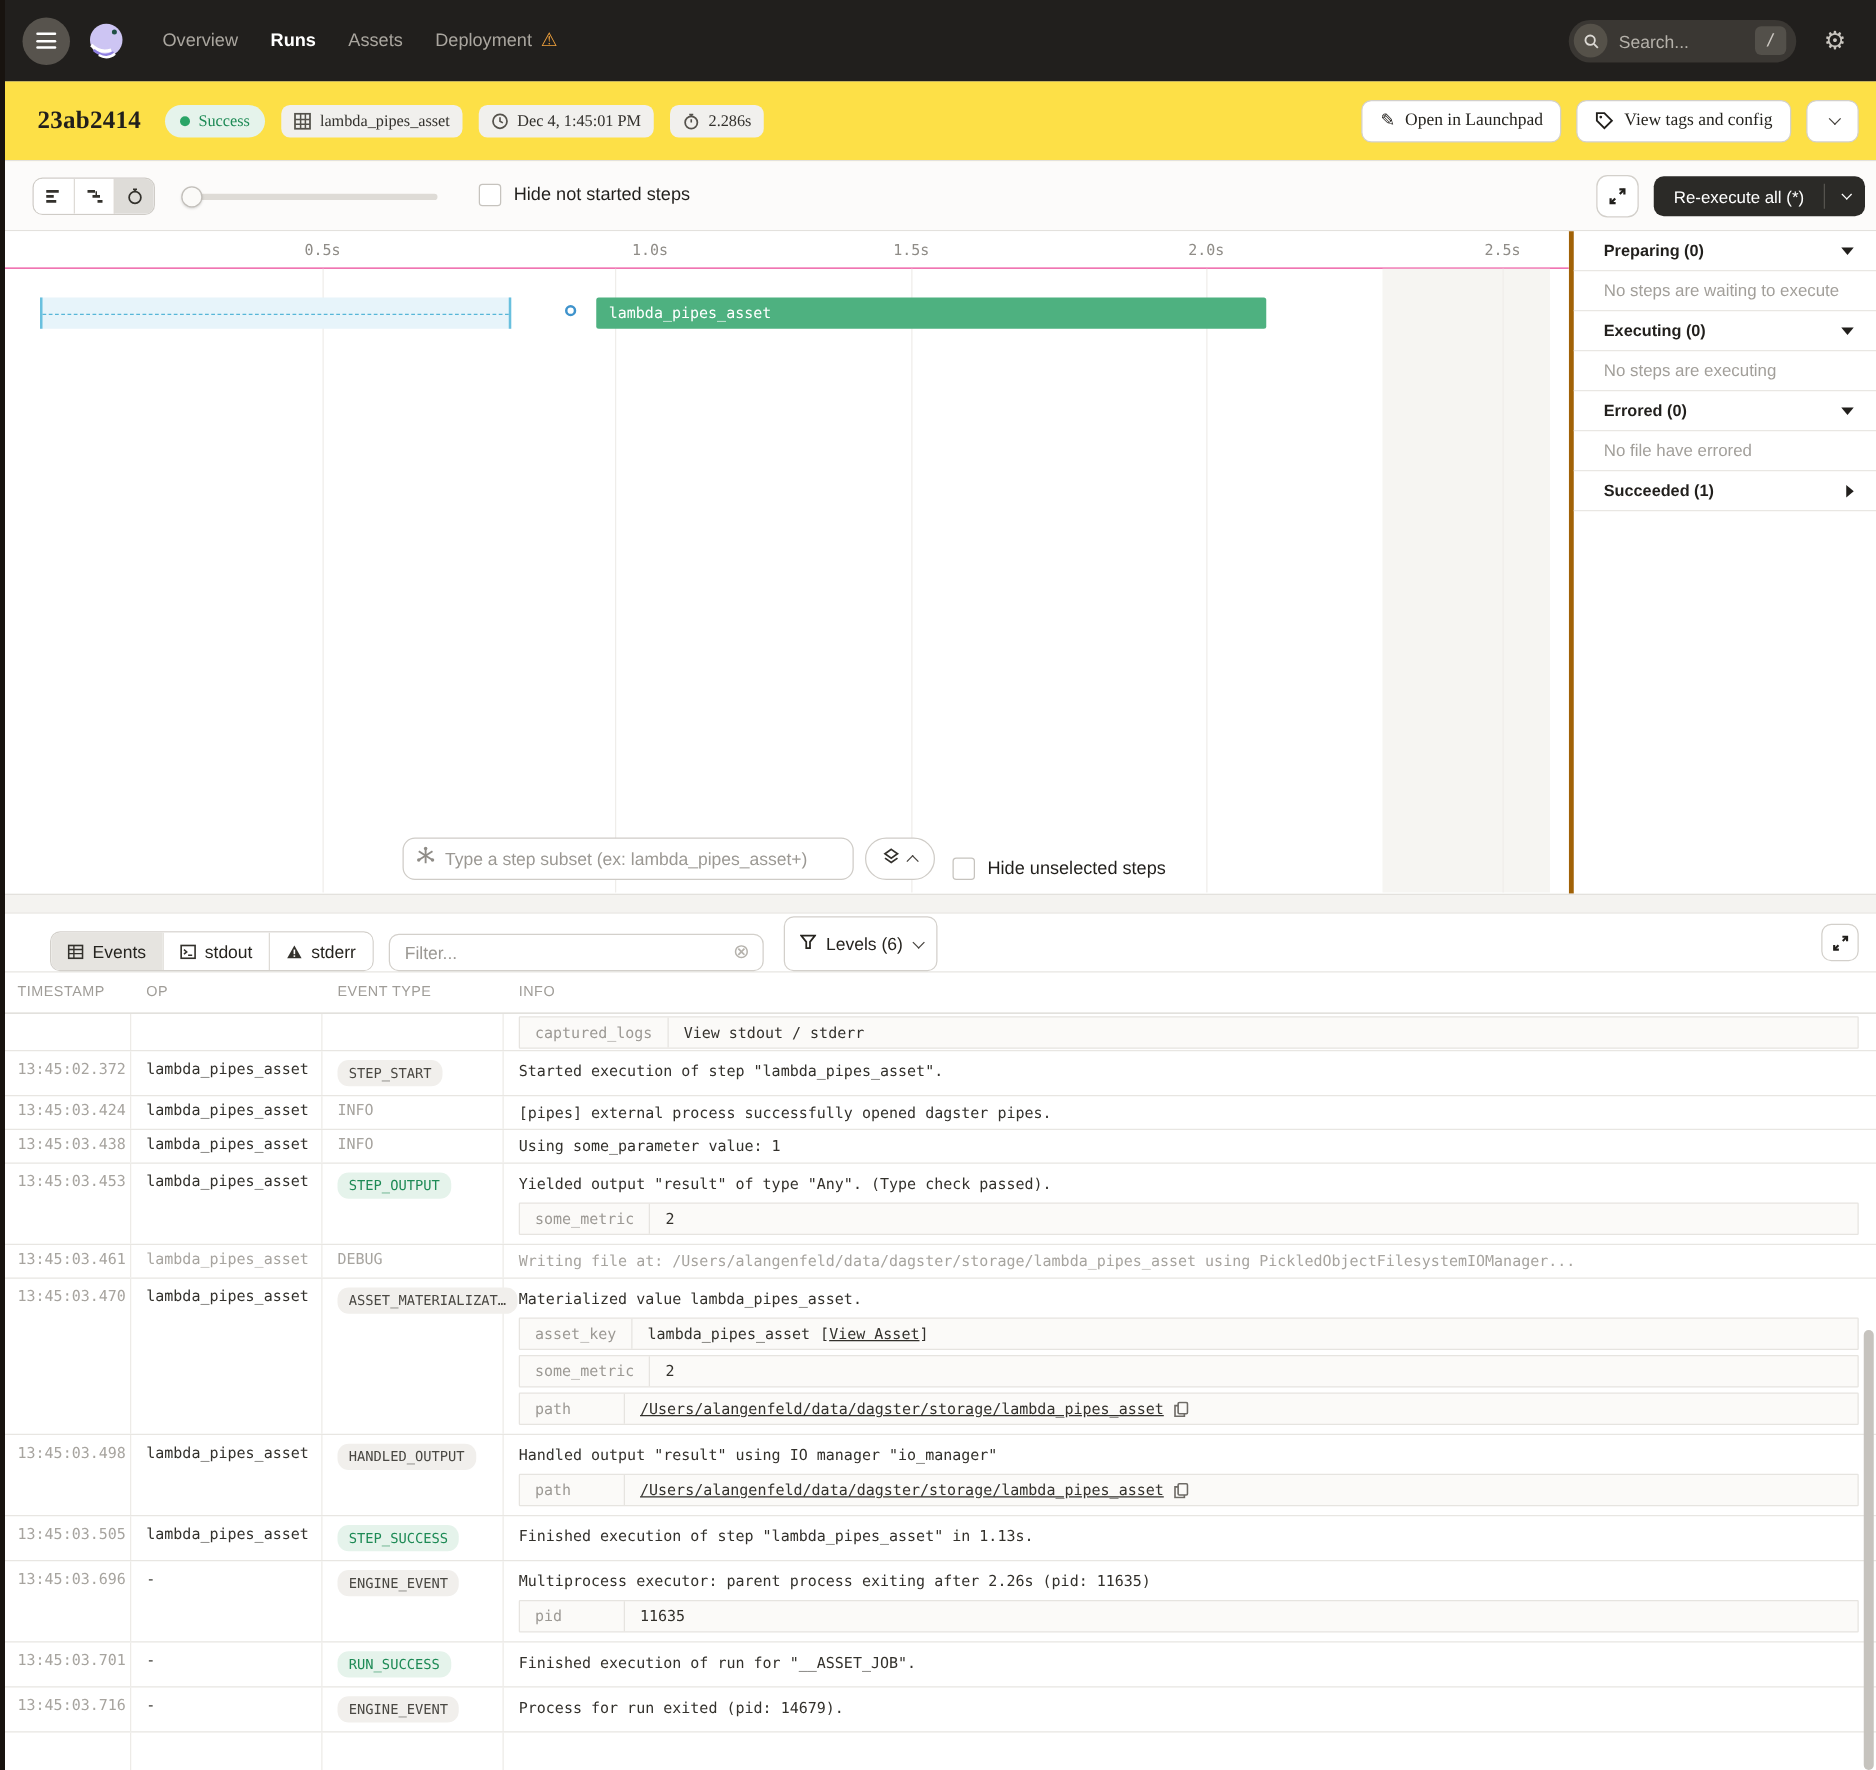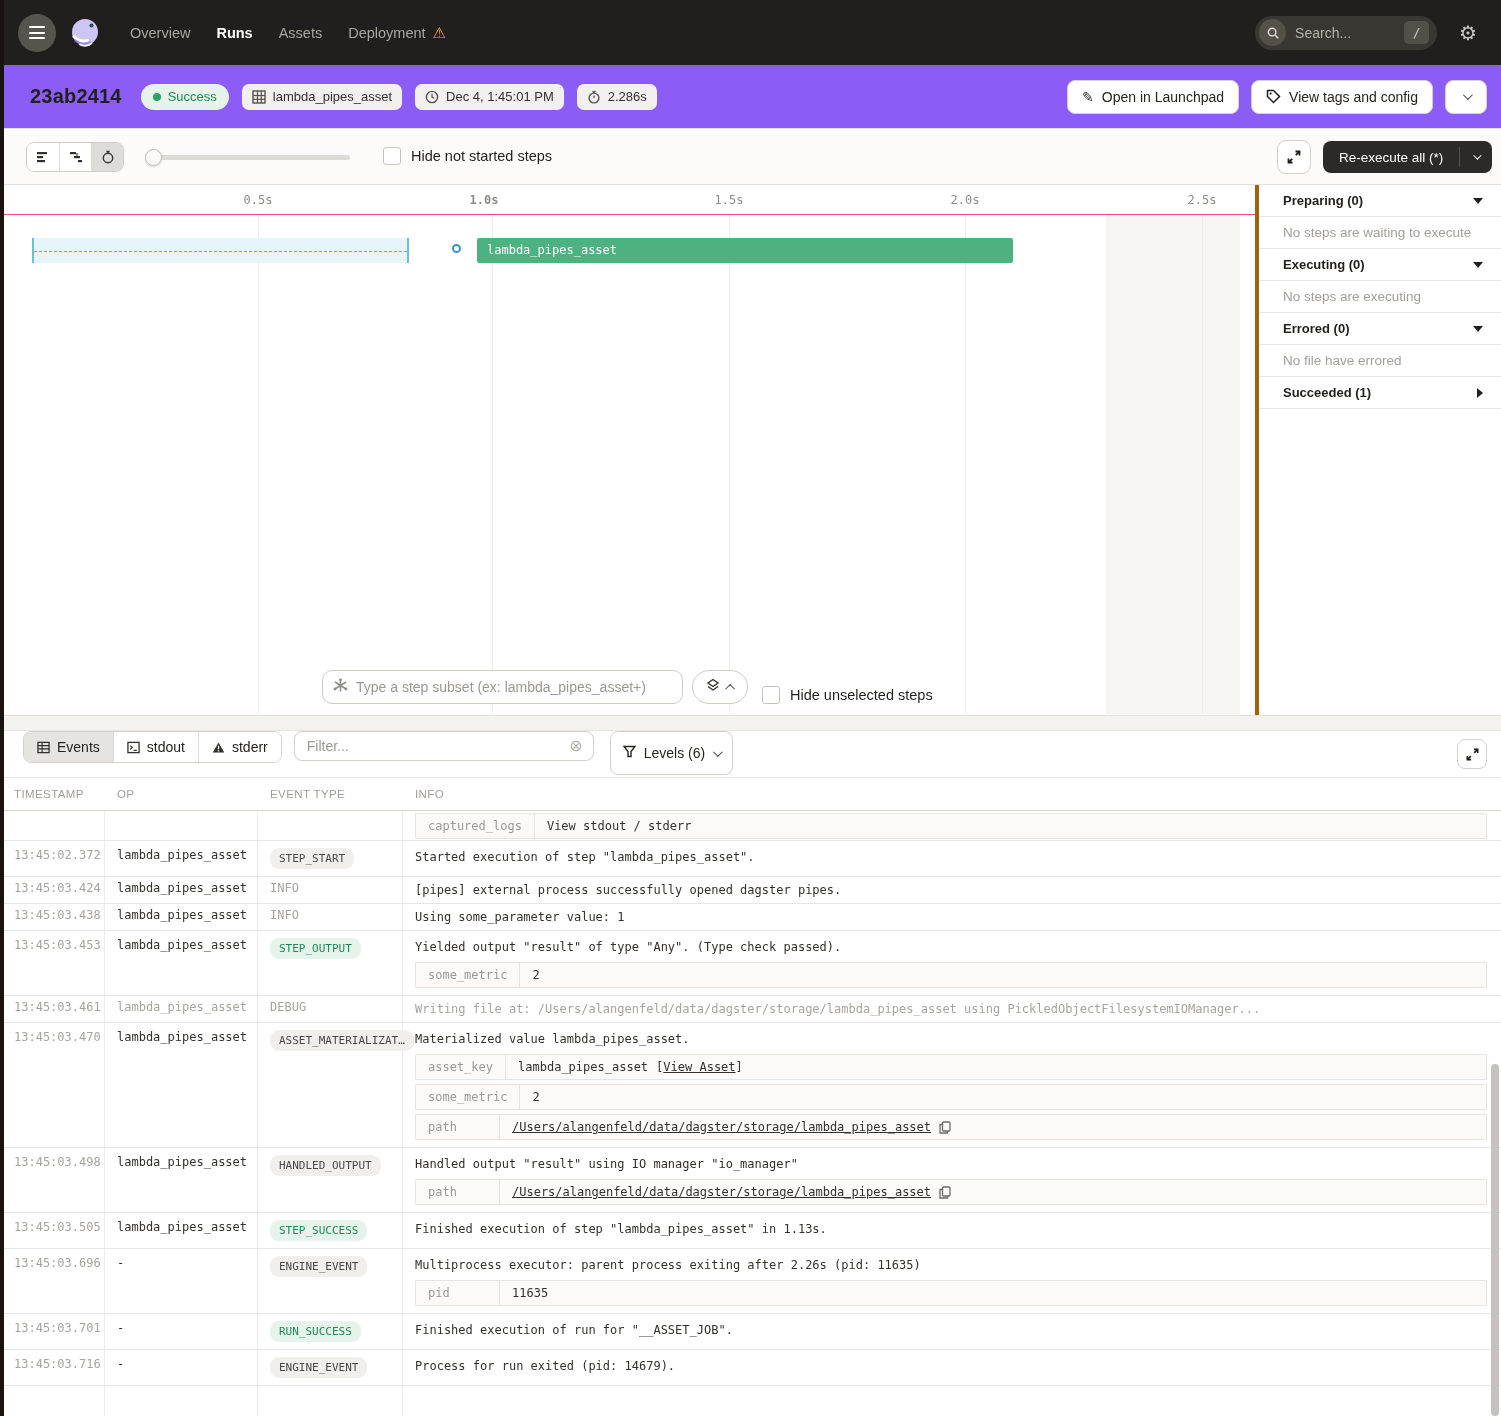--- a/index.html
+++ b/index.html
@@ -26,22 +26,22 @@
   .nav-warning { color:var(--warning,#f0a13c); font-size:15px; line-height:1; }
   .nav-right { margin-left:auto; display:flex; align-items:center; gap:22px; }
   .search-pill { width:182px; height:34px; border-radius:17px; background:#3a3733; display:flex; align-items:center; padding:0 8px 0 4px; cursor:text; }
   .search-ic { width:27px; height:27px; border-radius:50%; background:#555149; color:#dcd9d4; display:flex; align-items:center; justify-content:center; }
   .search-ph { color:#b5b1aa; font-size:14px; margin-left:9px; flex:1; }
   .search-shortcut { width:25px; height:23px; border-radius:5px; background:#53504a; color:#cdc9c3; font-size:13px;
     display:flex; align-items:center; justify-content:center; font-family:"DejaVu Sans Mono",monospace; }
   .gear { color:#c9c5bf; font-size:20px; cursor:pointer; line-height:1; }
 
   
-  .run-header { position:absolute; left:0; top:65px; width:1501px; height:64px; background:#8b5cf6;
-    border-bottom:1px solid #e3e1dd; display:flex; align-items:center; padding:0 14px 0 30px; gap:13px; }
+  .run-header { position:absolute; left:0; top:65px; width:1501px; height:64px; background:#fde047;
+    border-bottom:1px solid #e3e1dd; display:flex; align-items:center; padding:0 14px 0 30px; gap:13px;font-family:Liberation Serif, serif; }
   .run-id { font-size:20px; font-weight:600; letter-spacing:.2px; margin-right:6px; }
   .badge-success { height:26px; border-radius:13px; background:var(--success-bg,#e5f3eb); color:var(--success-text,#1d8a55);
     display:flex; align-items:center; gap:7px; padding:0 12px; font-size:13px; }
   .badge-success .dot { width:8px; height:8px; border-radius:50%; background:#2aa567; }
   .htag { height:26px; border-radius:7px; background:#f1f0ed; color:#33312d; display:flex; align-items:center; gap:7px;
     padding:0 10px; font-size:13px; }
   .htag .ic { color:#55524c; display:flex; }
   .hdr-actions { margin-left:auto; display:flex; align-items:center; gap:12px; }
   .btn { height:34px; border:1px solid #d3d0cb; background:#fff; border-radius:8px; font-size:14px; color:#26241f;
     display:flex; align-items:center; gap:8px; padding:0 14px; cursor:pointer; font-family:inherit; }
@@ -104,21 +104,21 @@
   .caret-down { width:0; height:0; border-left:5px solid transparent; border-right:5px solid transparent; border-top:6px solid #211f1c; }
   .caret-right { width:0; height:0; border-top:5px solid transparent; border-bottom:5px solid transparent; border-left:6px solid #211f1c; }
   .sb-empty { font-size:13.5px; color:#a29f9a; }
 
   
   .splitter { position:absolute; left:0; top:715px; width:1501px; height:16px; background:#f4f3f0;
     border-top:1px solid #e3e1dd; border-bottom:1px solid #e8e6e2; cursor:row-resize; }
 
   
   .events { position:absolute; left:0; top:731px; width:1501px; height:685px; background:#fff; }
-  .ev-toolbar { position:relative; height:46px; display:flex; align-items:flex-start; padding-left:23px; }
+  .ev-toolbar { position:relative; height:46px; display:flex; align-items:flex-end; padding-left:40px; }
   .tab-group { display:flex; border:1px solid #d3d0cb; border-radius:8px; overflow:hidden; background:#fff; }
   .tab { height:30px; display:flex; align-items:center; gap:7px; padding:0 13px; font-size:14px; color:#26241f;
     background:#fff; border:none; cursor:pointer; font-family:inherit; }
   .tab + .tab { border-left:1px solid #dedbd6; }
   .tab.active { background:#e6e4e0; }
   .tab .ic { display:flex; color:#33312c; }
   .filter-box { margin-left:12px; width:300px; height:30px; border:1px solid #d3d0cb; border-radius:8px; background:#fff;
     display:flex; align-items:center; padding:0 10px 0 12px; }
   .filter-box input { border:none; outline:none; flex:1; font-size:14px; background:transparent; font-family:inherit; color:#6d28d9; }
   .filter-box input::placeholder { color:#9b9893; }
@@ -316,21 +316,21 @@
       <span class="caret">
           <span class="chev"></span>
         </span>
     </div>
   </section>
 
   <section class="main-row">
     <div class="gantt-area">
       <div class="timeline mono" id="timeline">
           <span class="tick" style="left: 258px;">0.5s</span>
-          <span class="tick" style="left: 484px; font-weight: bold;">1.0s</span>
+          <span class="tick" style="left: 520px;">1.0s</span>
           <span class="tick" style="left: 729px;">1.5s</span>
           <span class="tick" style="left: 965px;">2.0s</span>
           <span class="tick" style="left: 1202px;">2.5s</span>
         </div>
       <div class="chart" id="chart">
           <div class="endzone" style="left: 1106px; width: 134px;"></div>
           <div class="gridline" style="left: 1202px;"></div>
           <div class="gridline" style="left: 965px;"></div>
           <div class="gridline" style="left: 729px;"></div>
           <div class="gridline" style="left: 492px;"></div>

